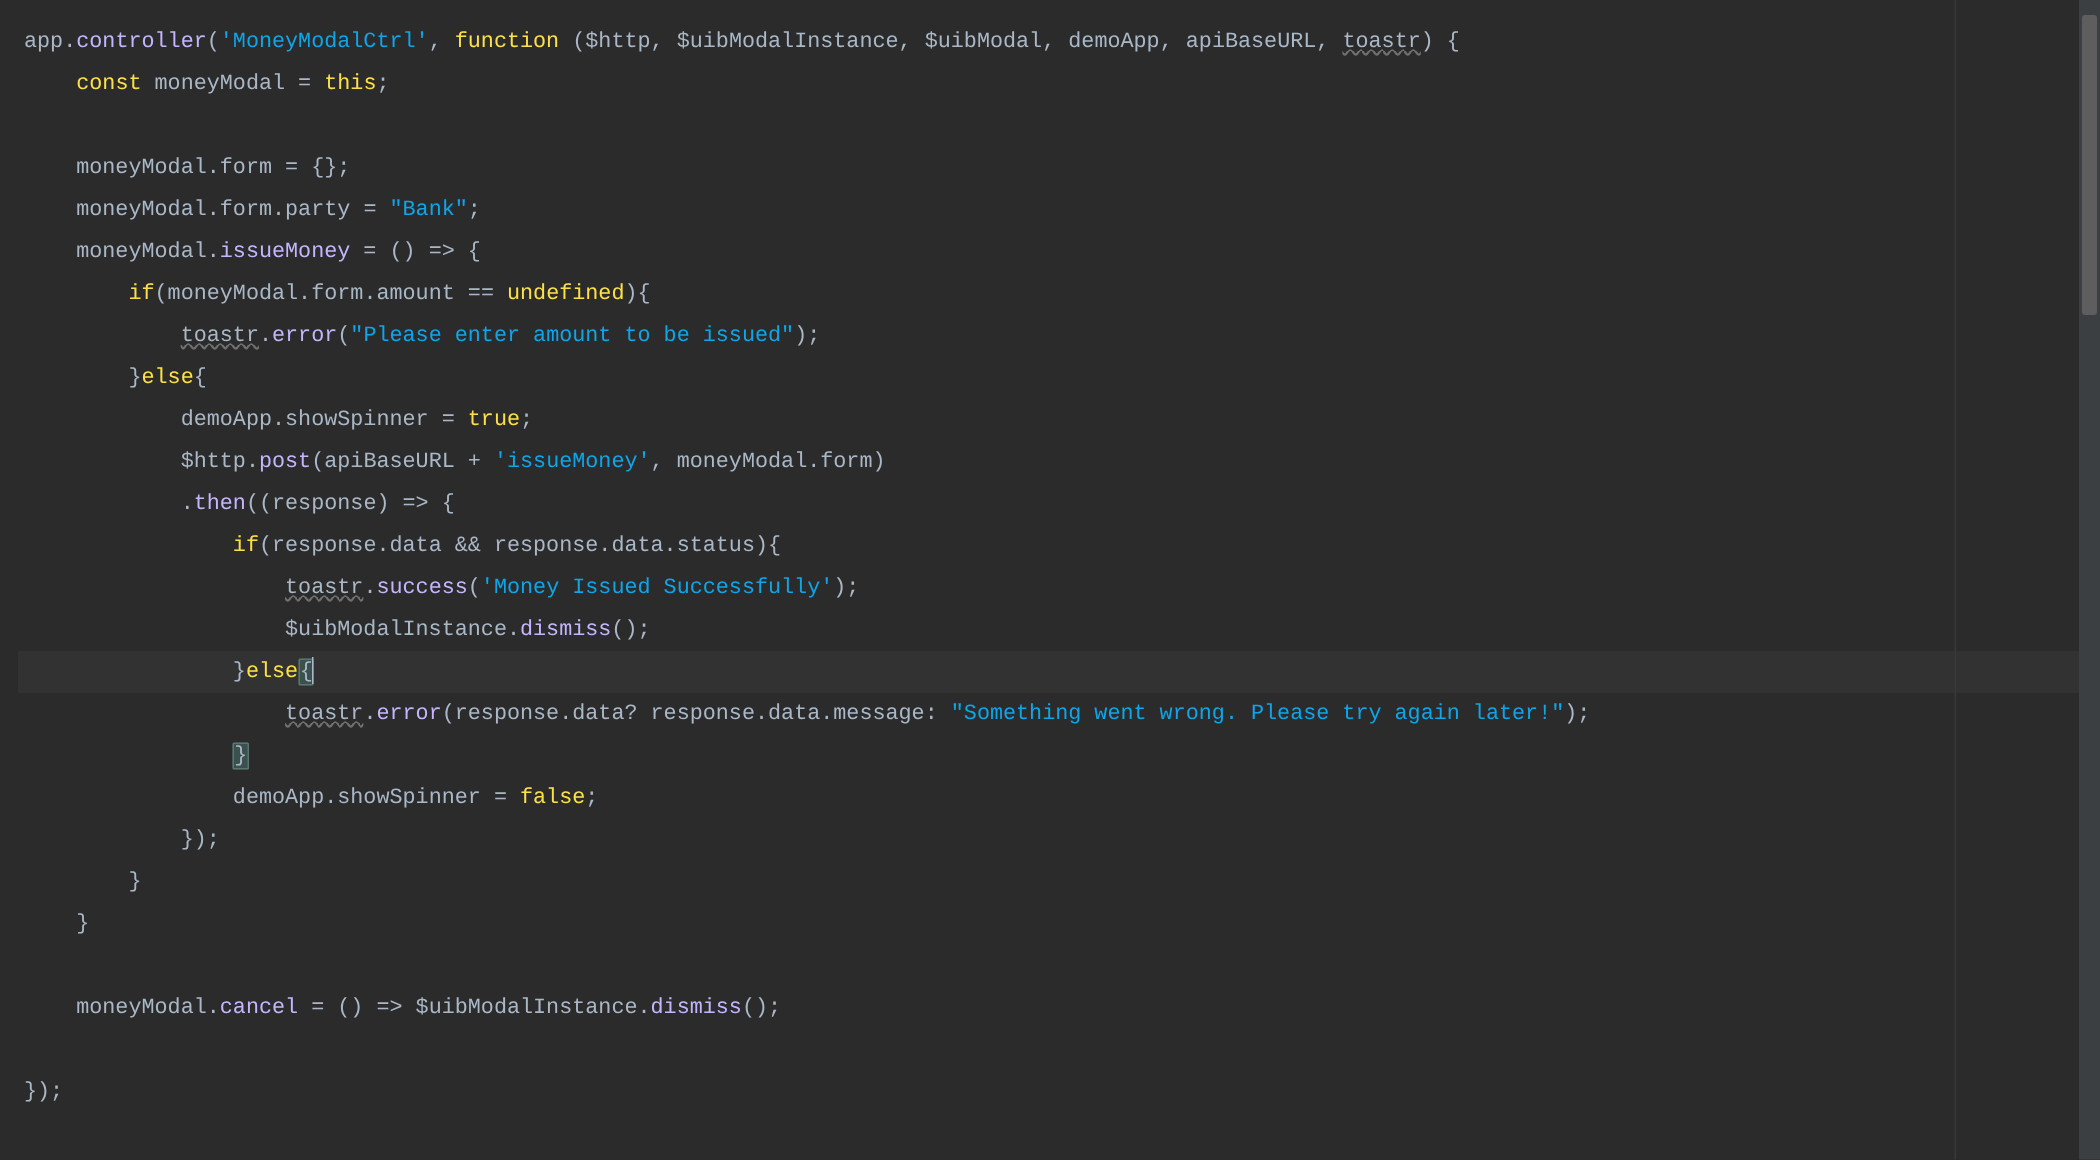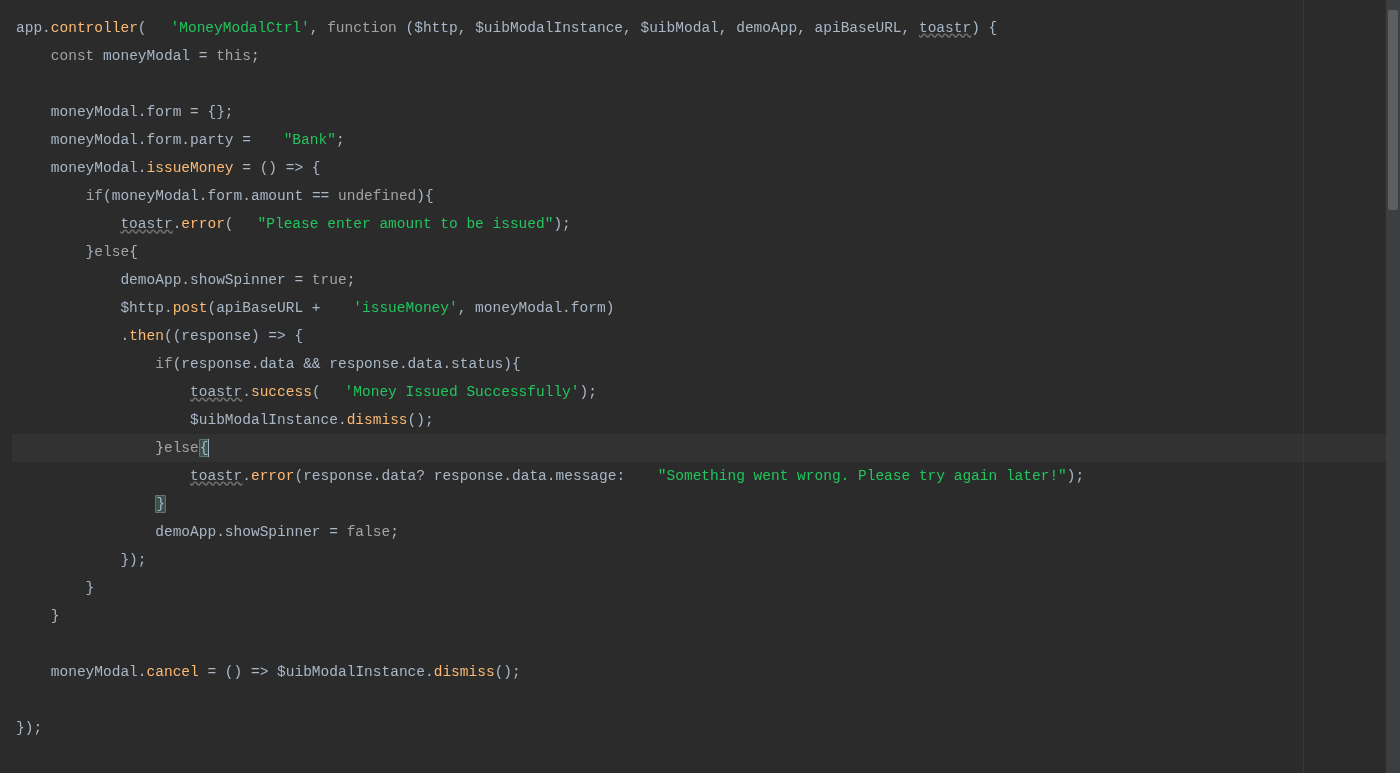--- a/index.html
+++ b/index.html
@@ -57,23 +57,23 @@
   .divider {
     position: absolute;
     right: 96px;
     top: 0;
     bottom: 0;
     width: 1px;
     background: #393939;
   }
 
   .c-default { color: #a9b7c6; }
-  .c-keyword { color: #a3a3a3; }
-  .c-string { color: #22c55e; margin-left: 24px; }
-  .c-func { color: #fdba74; }
+  .c-keyword { color: #fde047; }
+  .c-string { color: #0ea5e9; }
+  .c-func { color: #c4b5fd; }
   .underline-squiggle {
     text-decoration-line: underline;
     text-decoration-style: wavy;
     text-decoration-color: #707070;
     text-align: right;
   }
   .bracket-match {
     background: #3b514d;
     border: 1px solid #5b7570;
     border-radius: 1px;

